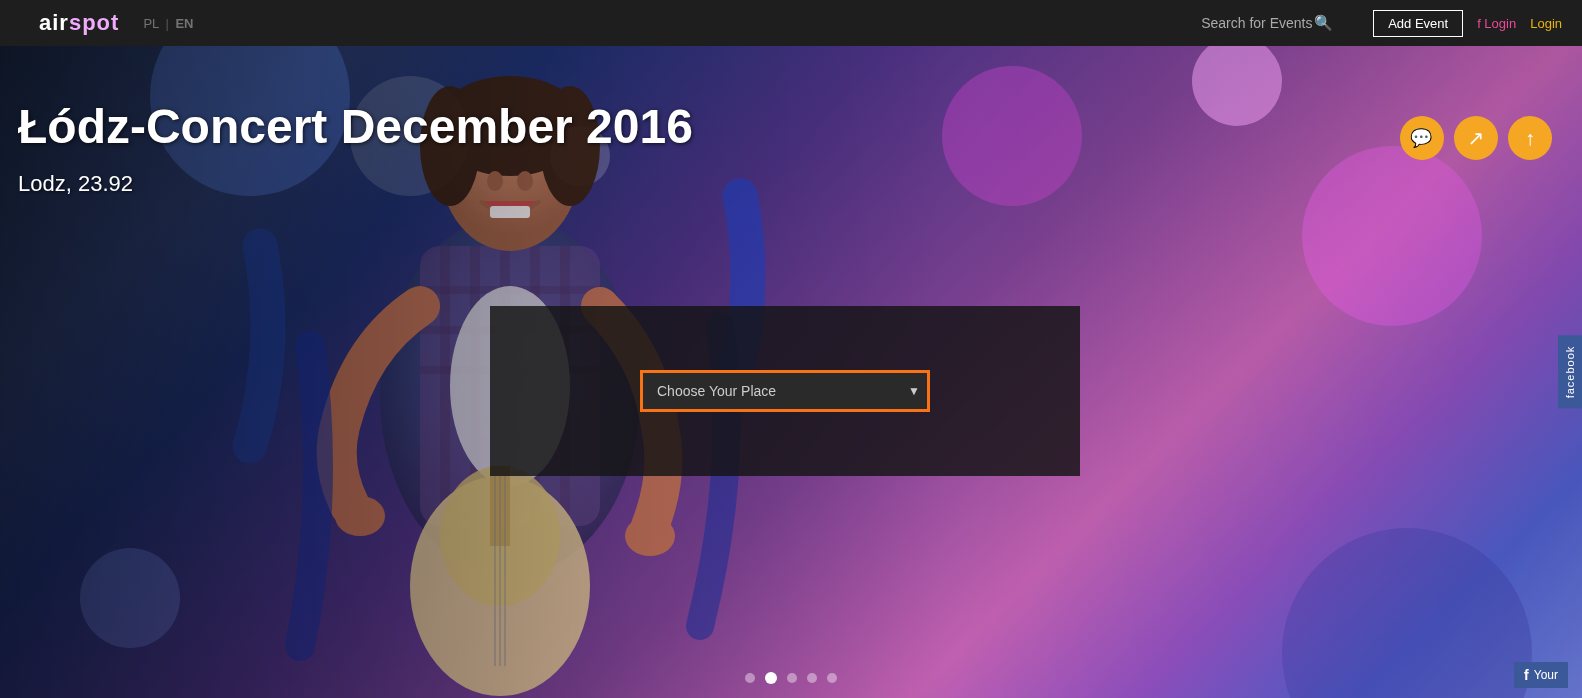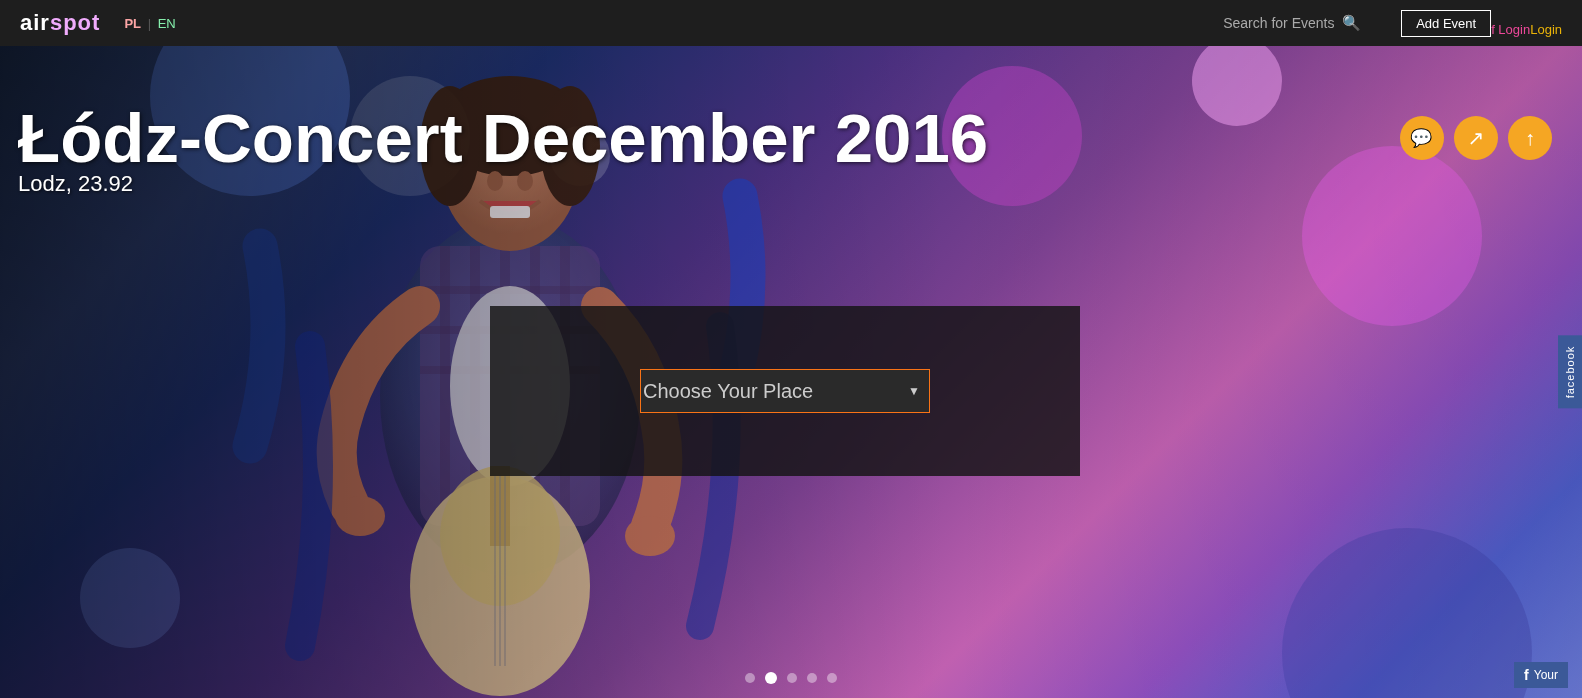--- a/index.html
+++ b/index.html
@@ -22,34 +22,35 @@
       color: white;
       letter-spacing: 1px;
       margin-right: 24px;
     }
     .logo span { color: #f5a623; }
     .lang-switch {
       color: #aaa;
       font-size: 13px;
       margin-right: auto;
     }
-    .lang-switch .active { color: #86efac; font-weight: normal; }
+    .lang-switch .active { color: #737373; font-weight: bold; }
     .lang-pipe { color: #555; margin: 0 3px; }
     .search-area {
       display: flex;
       align-items: center;
       color: #aaa;
       font-size: 14px;
-      gap: 8px;
+      gap: 2px;
       margin-right: 40px;
     }
     .search-icon-unicode { font-size: 15px; color: #aaa; }
     .nav-right {
       display: flex;
-      align-items: flex-end;
+      align-items: center;
+      gap: 14px;
     }
     .add-event-btn {
       border: 1px solid white;
       color: white;
       background: transparent;
       padding: 5px 14px;
       font-size: 13px;
       cursor: pointer;
     }
     .nav-login {
@@ -116,21 +117,21 @@
       width: 600px;
       opacity: 0.9;
     }
 
     
     .hero-title {
       position: absolute;
       top: 55px;
       left: 18px;
       color: white;
-      font-size: 69px;
+      font-size: 48px;
       font-weight: bold;
       text-shadow: 1px 1px 4px rgba(0,0,0,0.7);
       line-height: 1.1;
     }
     .hero-subtitle {
       position: absolute;
       top: 125px;
       left: 18px;
       color: white;
       font-size: 22px;
@@ -150,25 +151,25 @@
       justify-content: center;
     }
 
     
     .place-select-wrapper {
       position: relative;
       width: 290px;
     }
     .place-select {
       width: 100%;
-      padding: 10px 36px 10px 2px;
+      padding: 10px 36px 10px 14px;
       background: #2a2a2a;
-      border: 1px solid #f97316;
+      border: 3px solid #f97316;
       color: #ccc;
-      font-size: 20px;
+      font-size: 14px;
       appearance: none;
       cursor: pointer;
       outline: none;
     }
     .select-arrow {
       position: absolute;
       right: 10px;
       top: 50%;
       transform: translateY(-50%);
       color: #ccc;
@@ -250,23 +251,23 @@
       display: flex;
       align-items: center;
       gap: 5px;
       cursor: pointer;
     }
   </style>
 </head>
 <body>
 
 <nav class="navbar">
-  <div class="logo"><span style="color:white;">air</span><span style="color:#f0abfc;">spot</span></div>
+  <div class="logo"><span style="color:white;margin-left:19px;">air</span><span style="color:#f0abfc;">spot</span></div>
   <div class="lang-switch">
-    <span style="color:#fca5a5;cursor:pointer;font-weight:bold;">PL</span>
+    <span style="color:#737373;cursor:pointer;">PL</span>
     <span class="lang-pipe">|</span>
     <span class="active" style="cursor:pointer;">EN</span>
   </div>
   <div class="search-area">
     <span style="cursor:pointer;color:#aaa;font-size:14px;">Search for Events</span>
     <span class="search-icon-unicode">🔍</span>
   </div>
   <div class="nav-right">
     <button class="add-event-btn">Add Event</button>
     <span class="nav-flogin">f Login</span>

